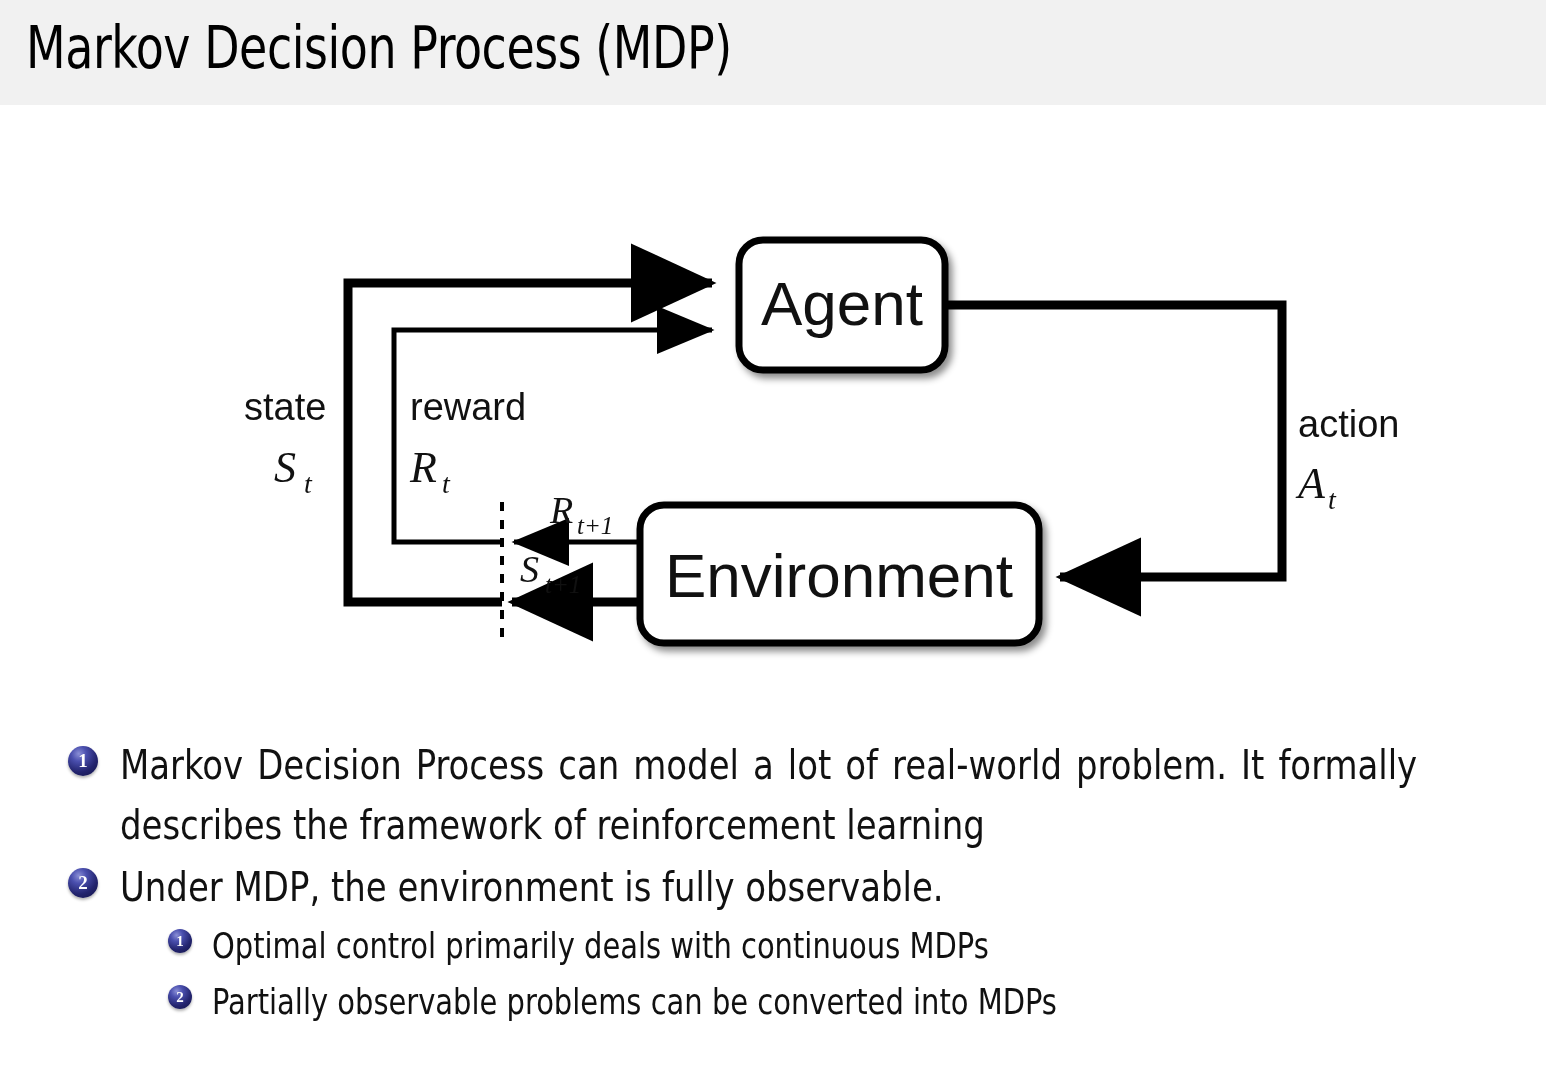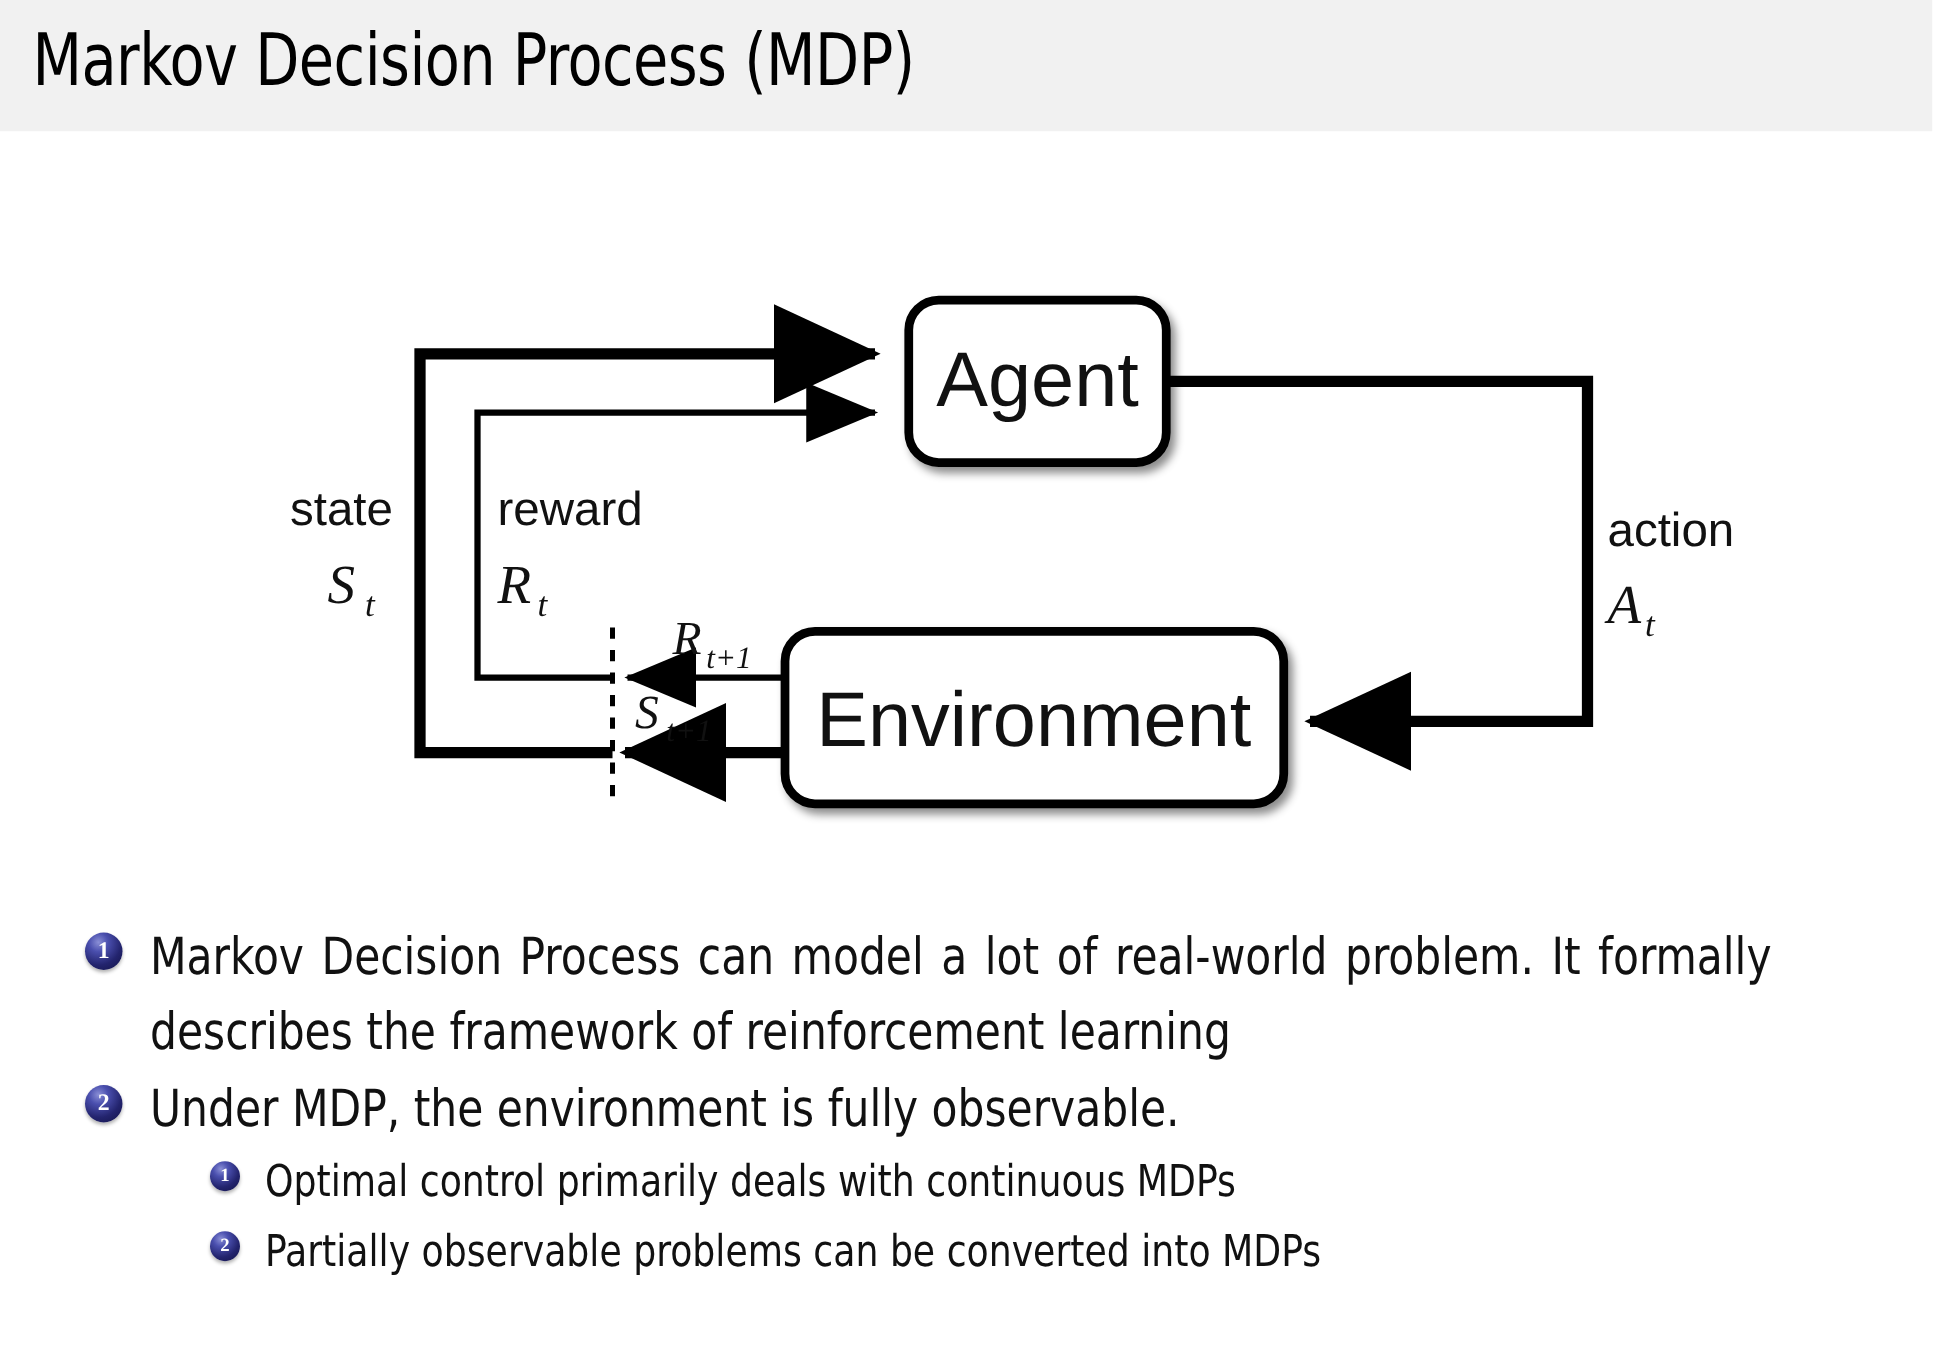--- a/index.html
+++ b/index.html
@@ -34,21 +34,21 @@
     letter-spacing: -0.5px;
     color: #000000;
     white-space: nowrap;
     transform: scaleX(0.88);
     transform-origin: left center;
   }
 
   
   #diagram {
     position: absolute;
-    left: 0;
+    left: 12px;
     top: 110px;
     width: 1257px;
     height: 590px;
   }
   #diagram svg { display: block; }
 
   
   #bullet-list {
     position: absolute;
     left: 0;

